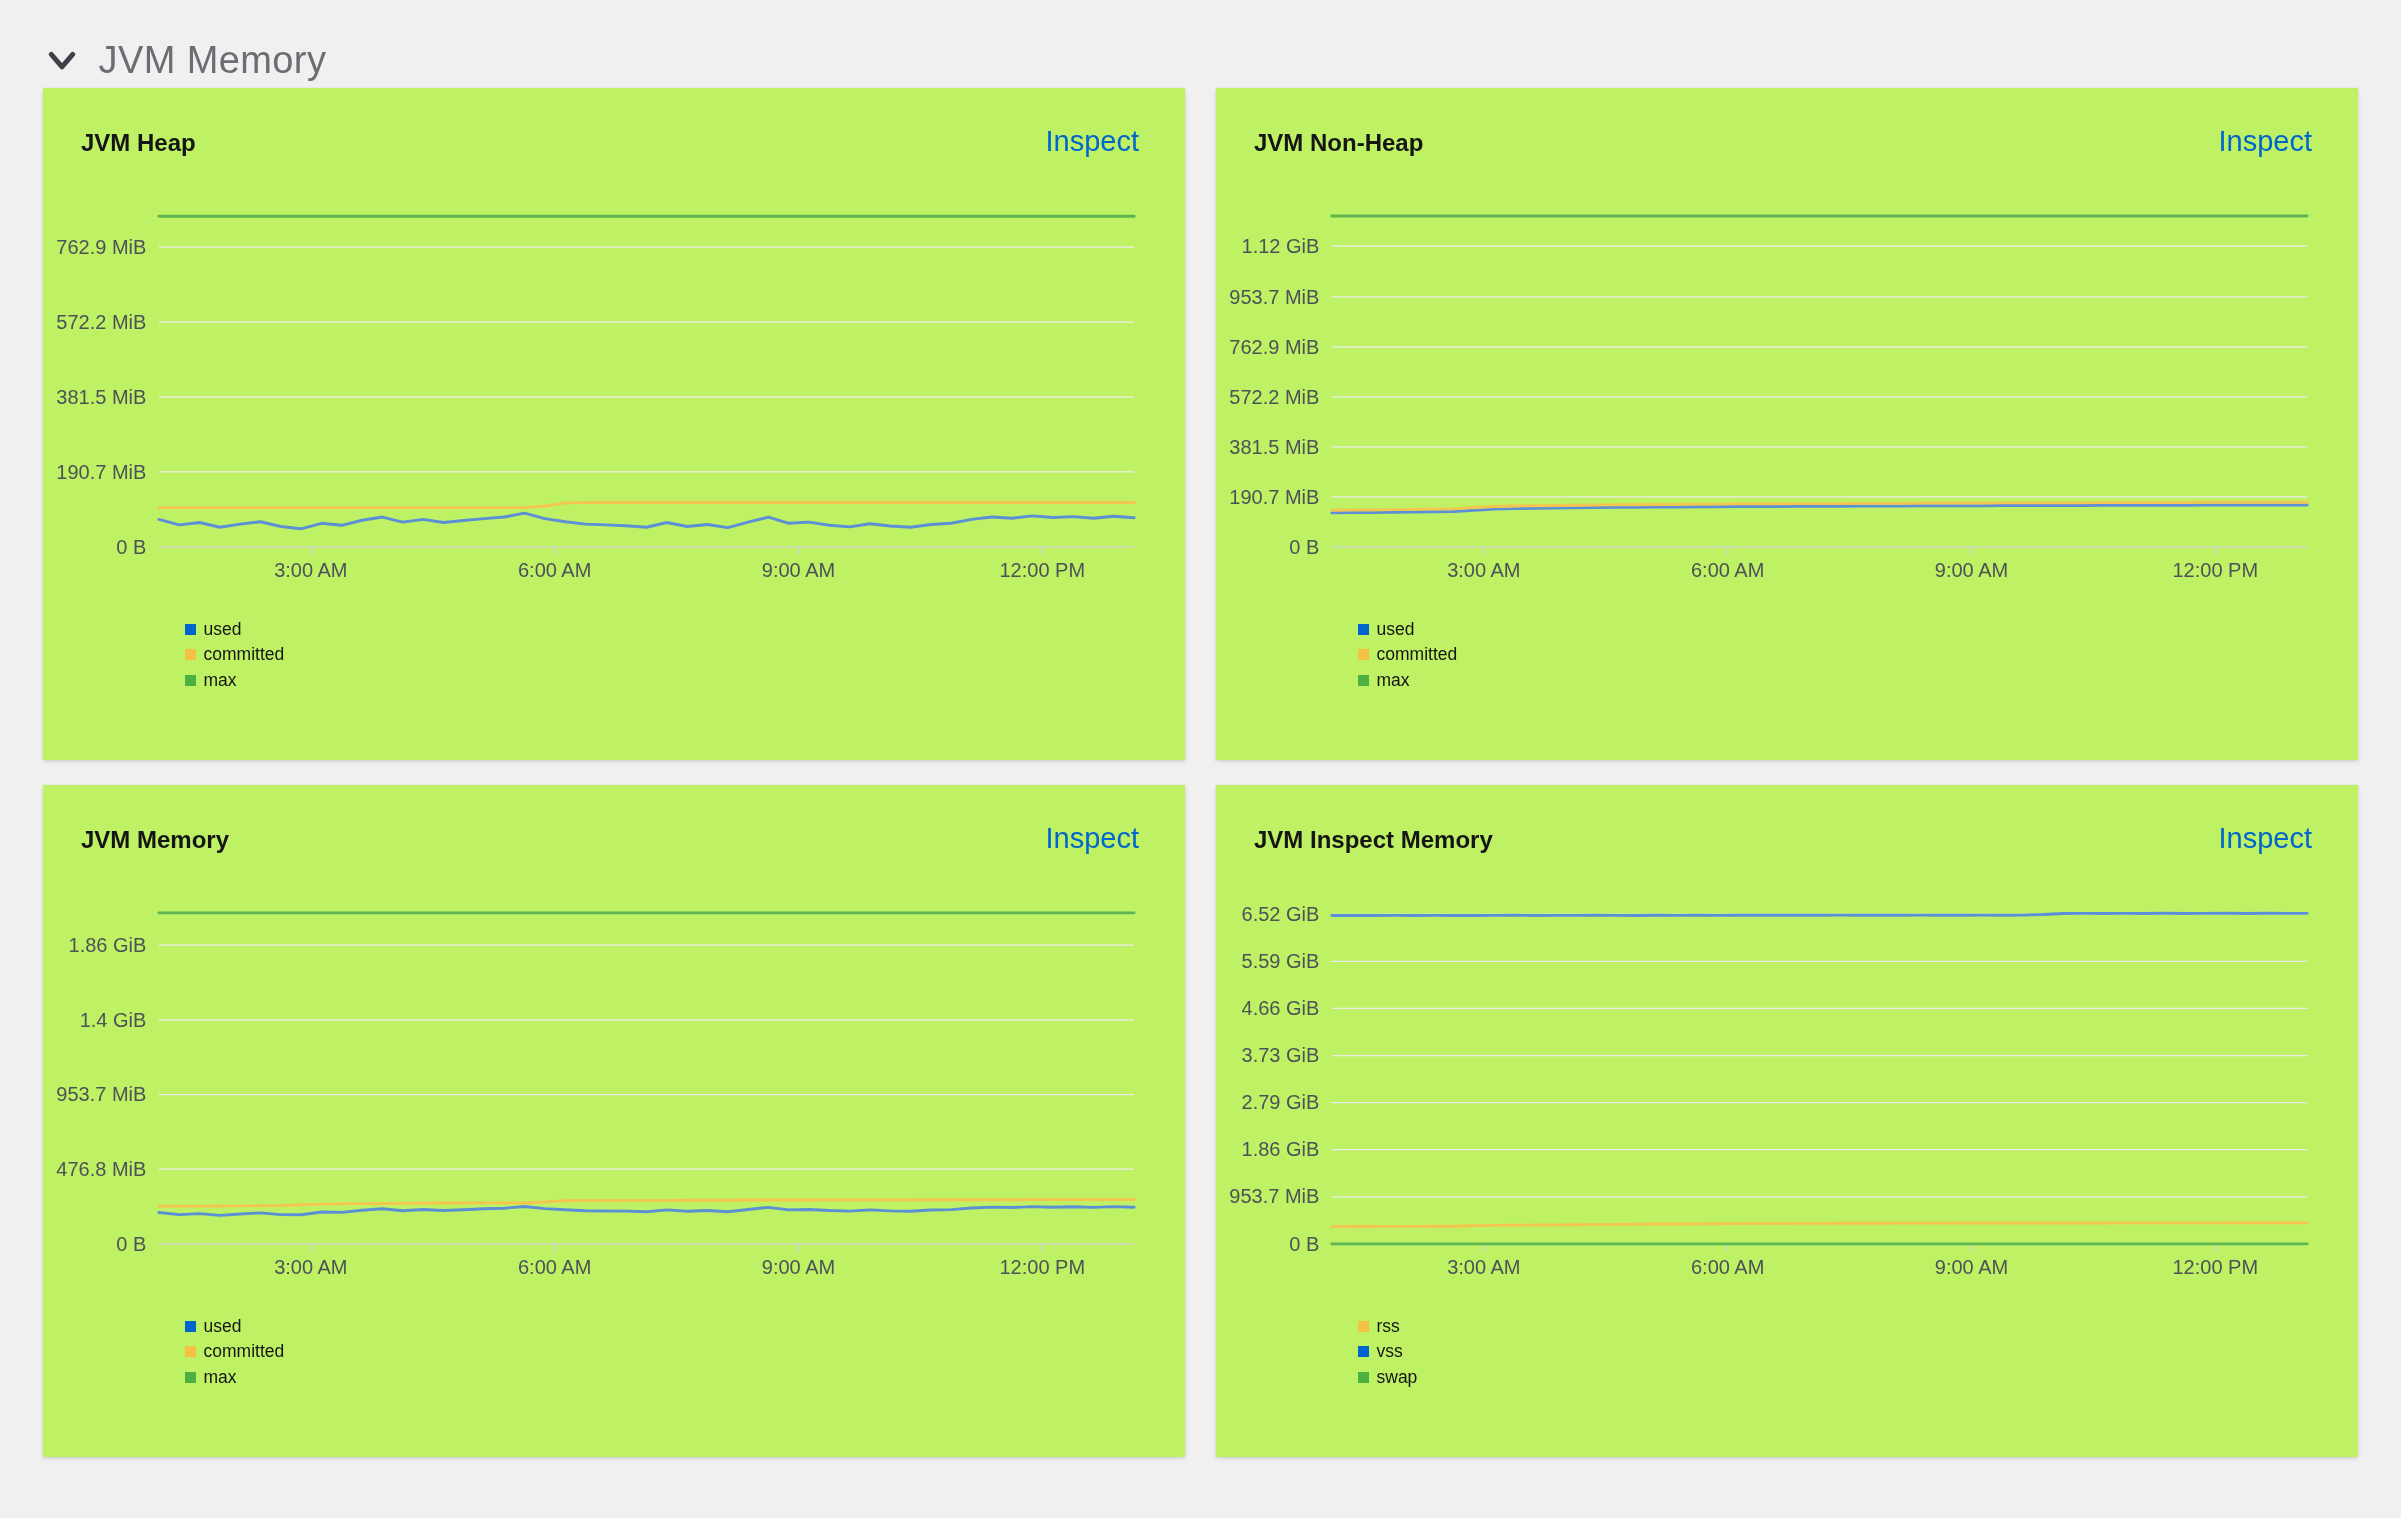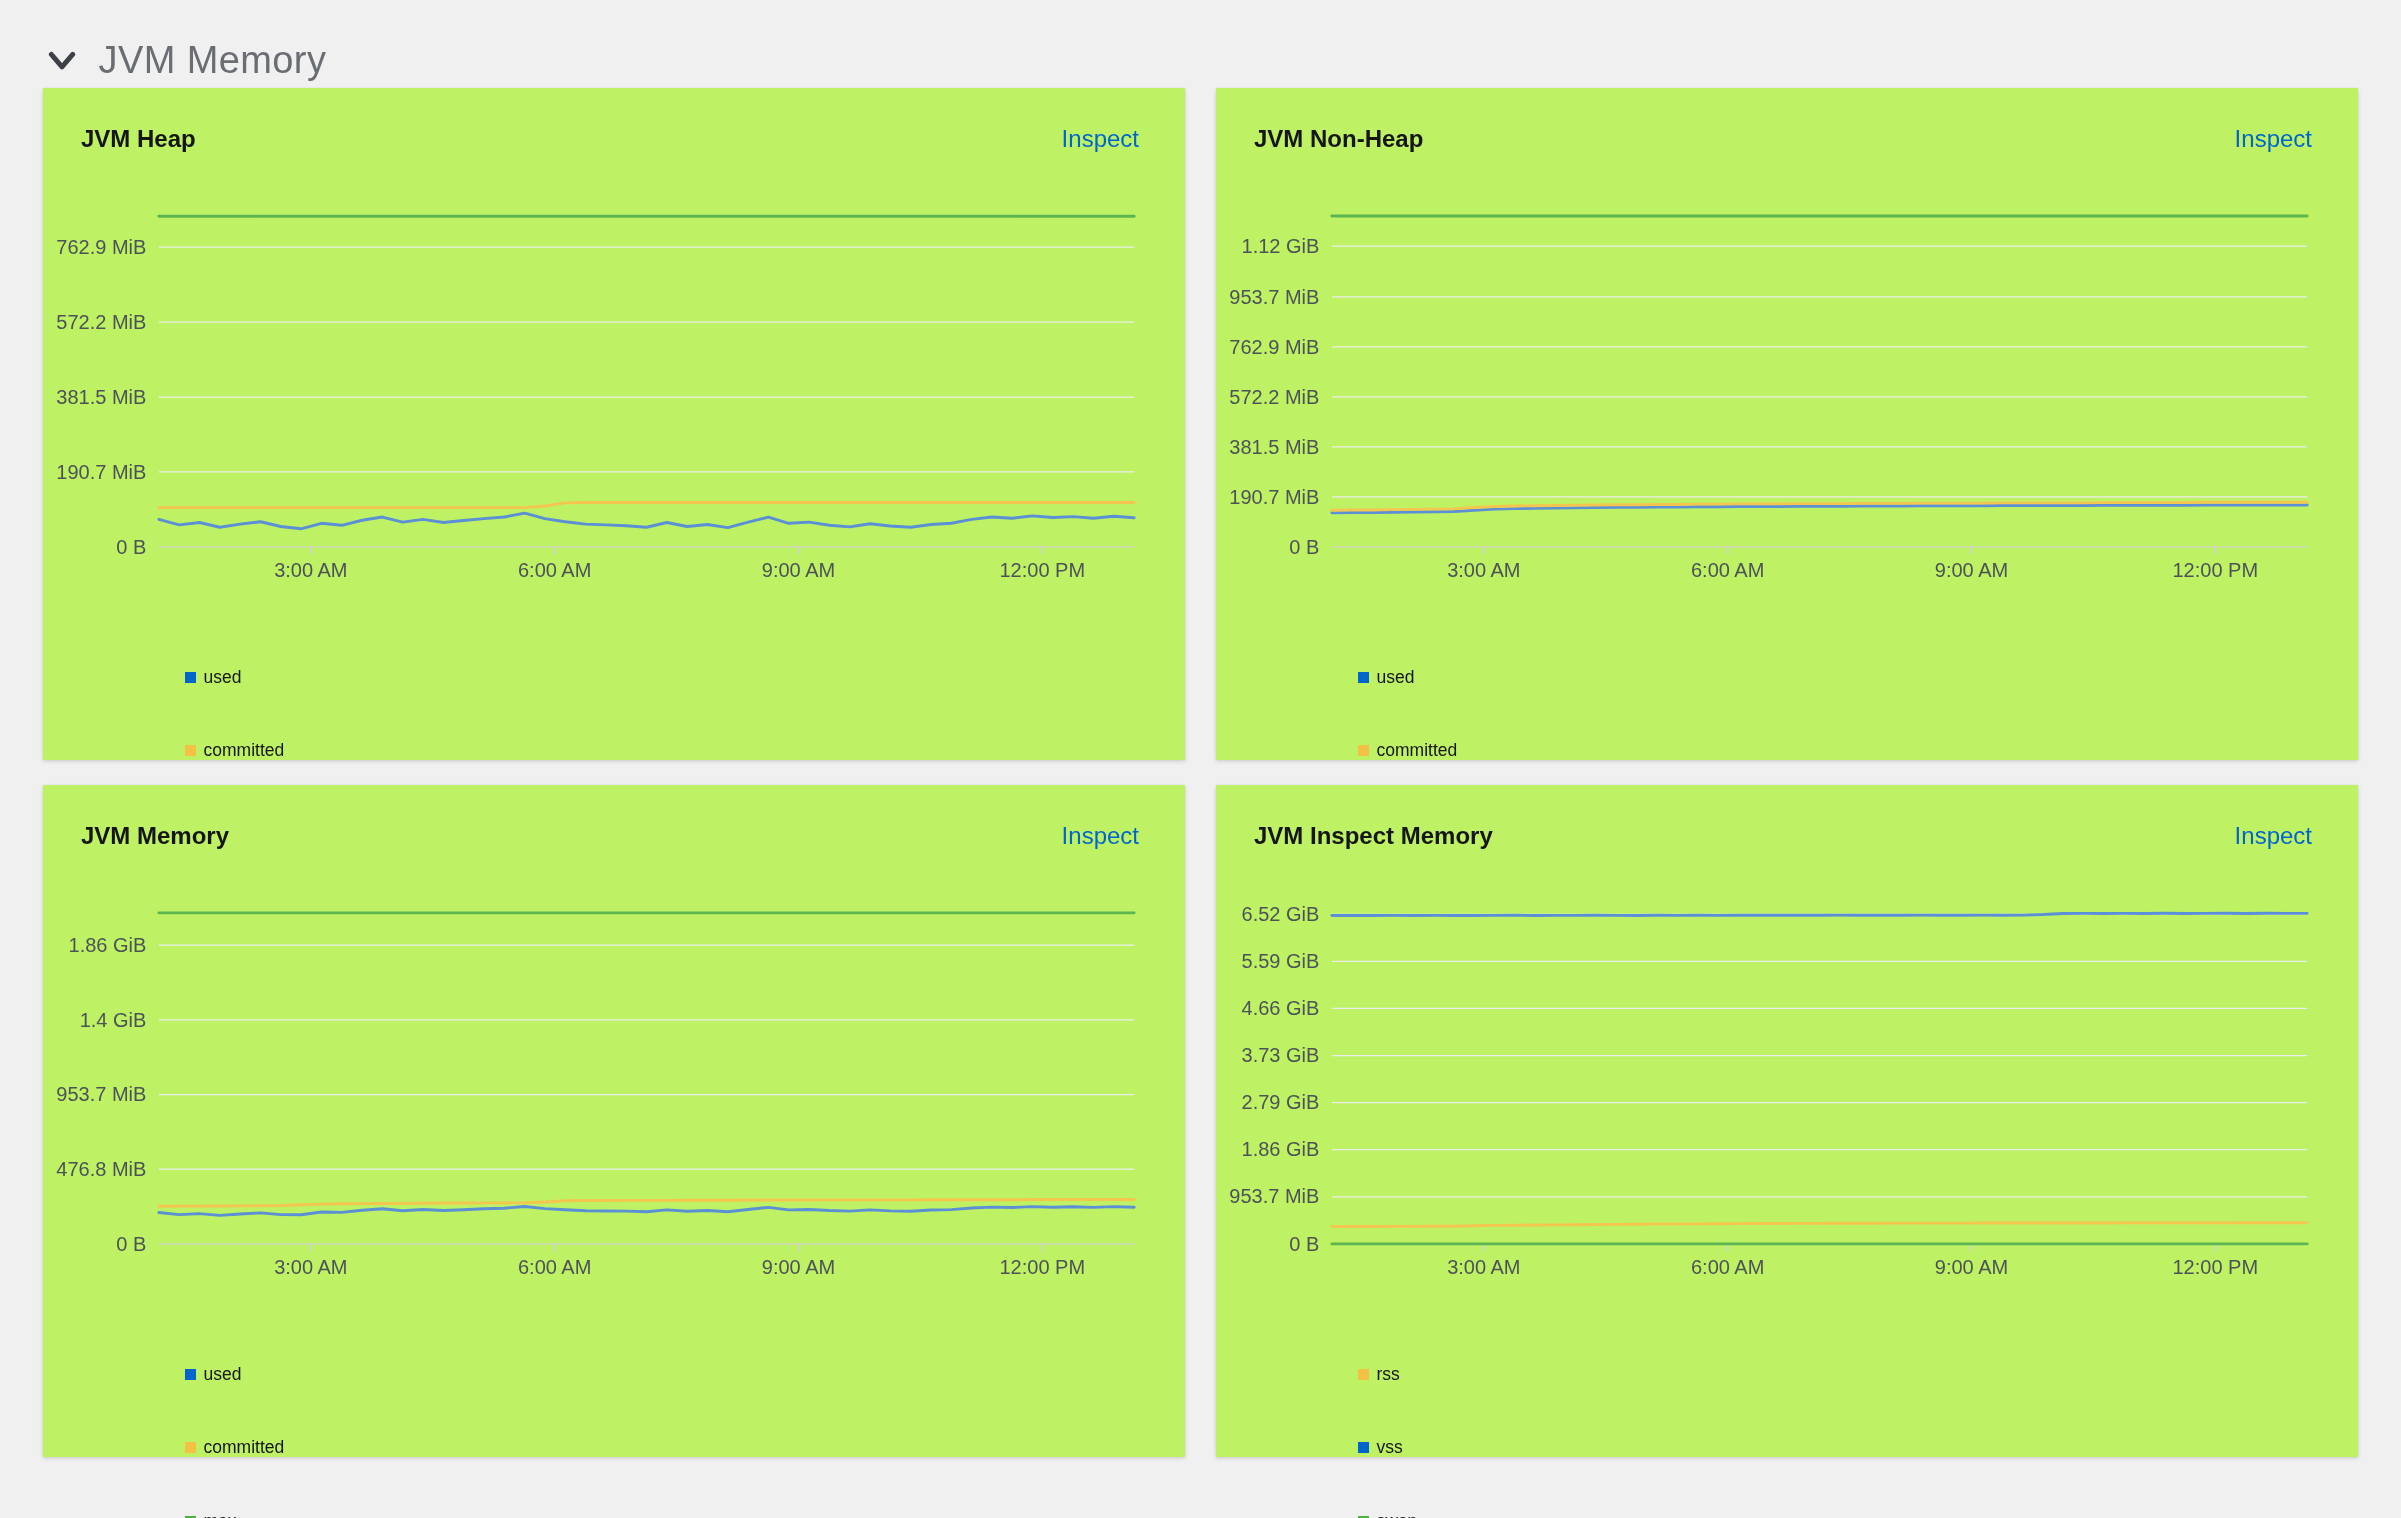--- a/index.html
+++ b/index.html
@@ -24,25 +24,25 @@
   .card {
     background:#bef264; width:1142px; height:672px;
     box-shadow:0 1.7px 4.2px rgba(3,3,3,0.14), 0 0 1.7px rgba(3,3,3,0.08);
     position:relative;
   }
   .card-head {
     display:flex; justify-content:space-between; align-items:baseline;
     padding:37px 46px 0 38px; height:67px;
   }
   .card-title { font-size:24px; font-weight:700; color:#151515; }
-  .inspect { font-size:24px; font-weight:400; color:#0066cc; text-decoration:none; cursor:pointer; }
+  .inspect { font-size:29px; font-weight:400; color:#0066cc; text-decoration:none; cursor:pointer; }
   svg.chart { display:block; width:1142px; height:427px; }
   svg.chart text { font-family:"Liberation Sans", sans-serif; }
   .legend { margin:38px 0 0 142px; display:flex; flex-direction:column; gap:7.5px; }
-  .legend-item { display:flex; align-items:center; height:18.3px;margin-top:48px; }
+  .legend-item { display:flex; align-items:center; height:18.3px; }
   .swatch { width:11px; height:11px; display:inline-block; margin-right:7.5px; }
   .legend-label { font-size:17.5px; color:#151515; }
 </style>
 </head>
 <body>
 
 <header class="section-header">
   <svg class="chev" viewBox="0 0 34 24">
     <polyline points="4,4 17,19 30,4" fill="none" stroke="#3d4147" stroke-width="6" stroke-linecap="round" stroke-linejoin="round"></polyline>
   </svg>

